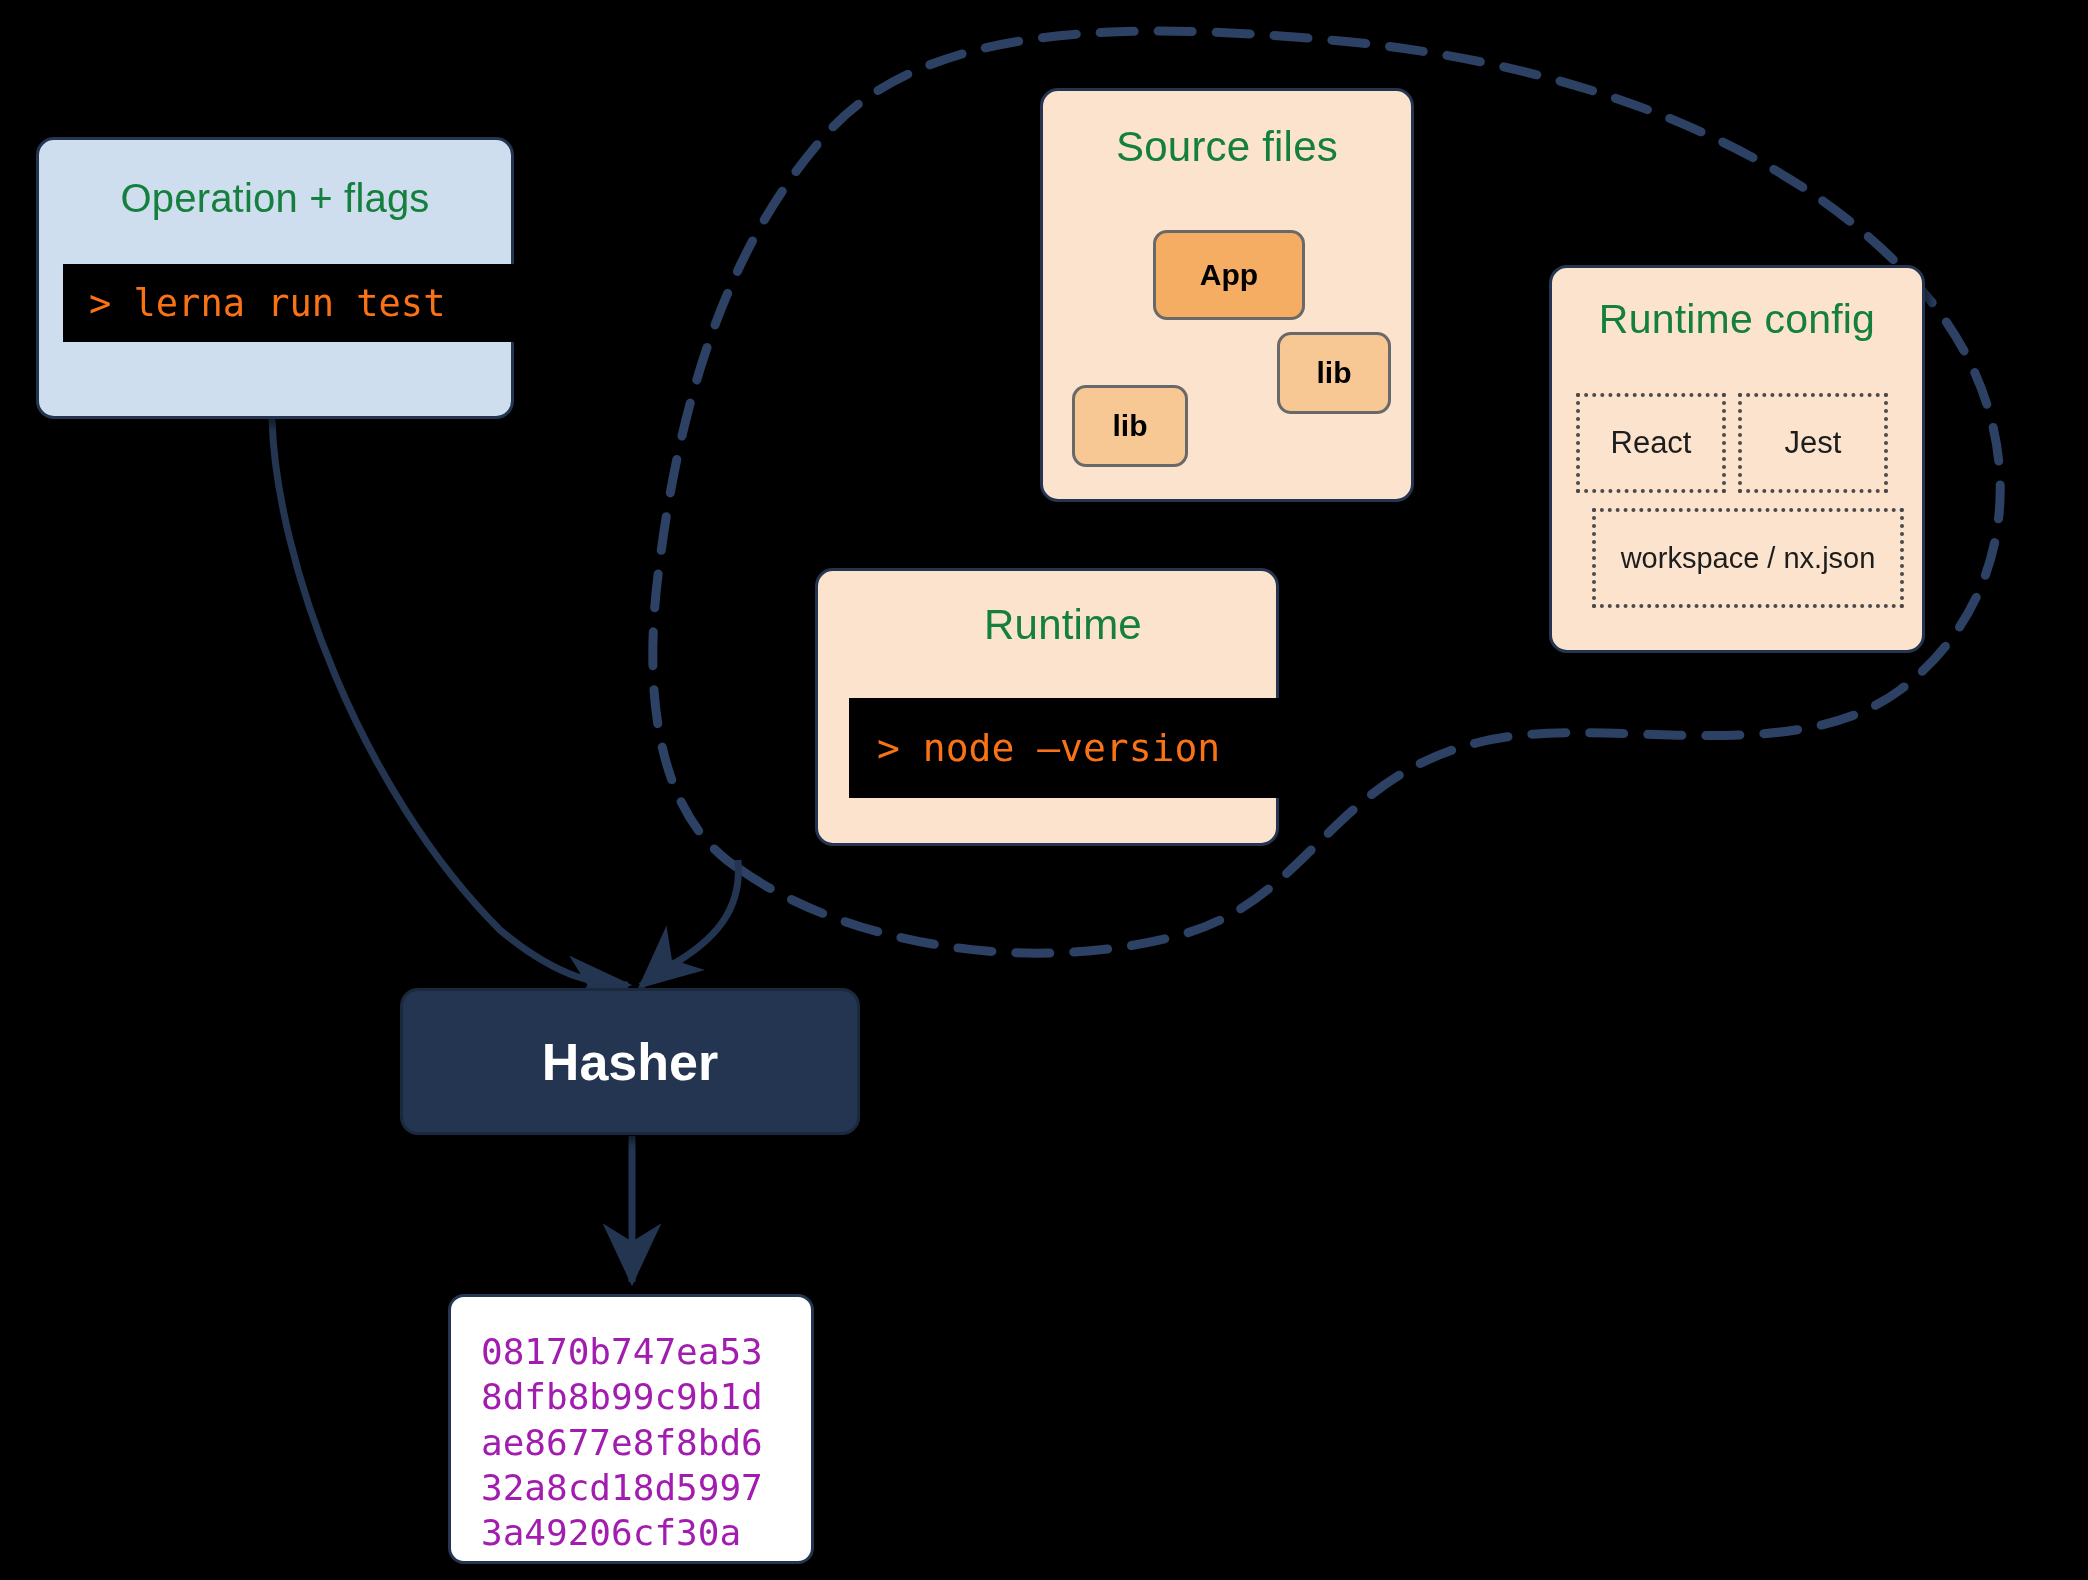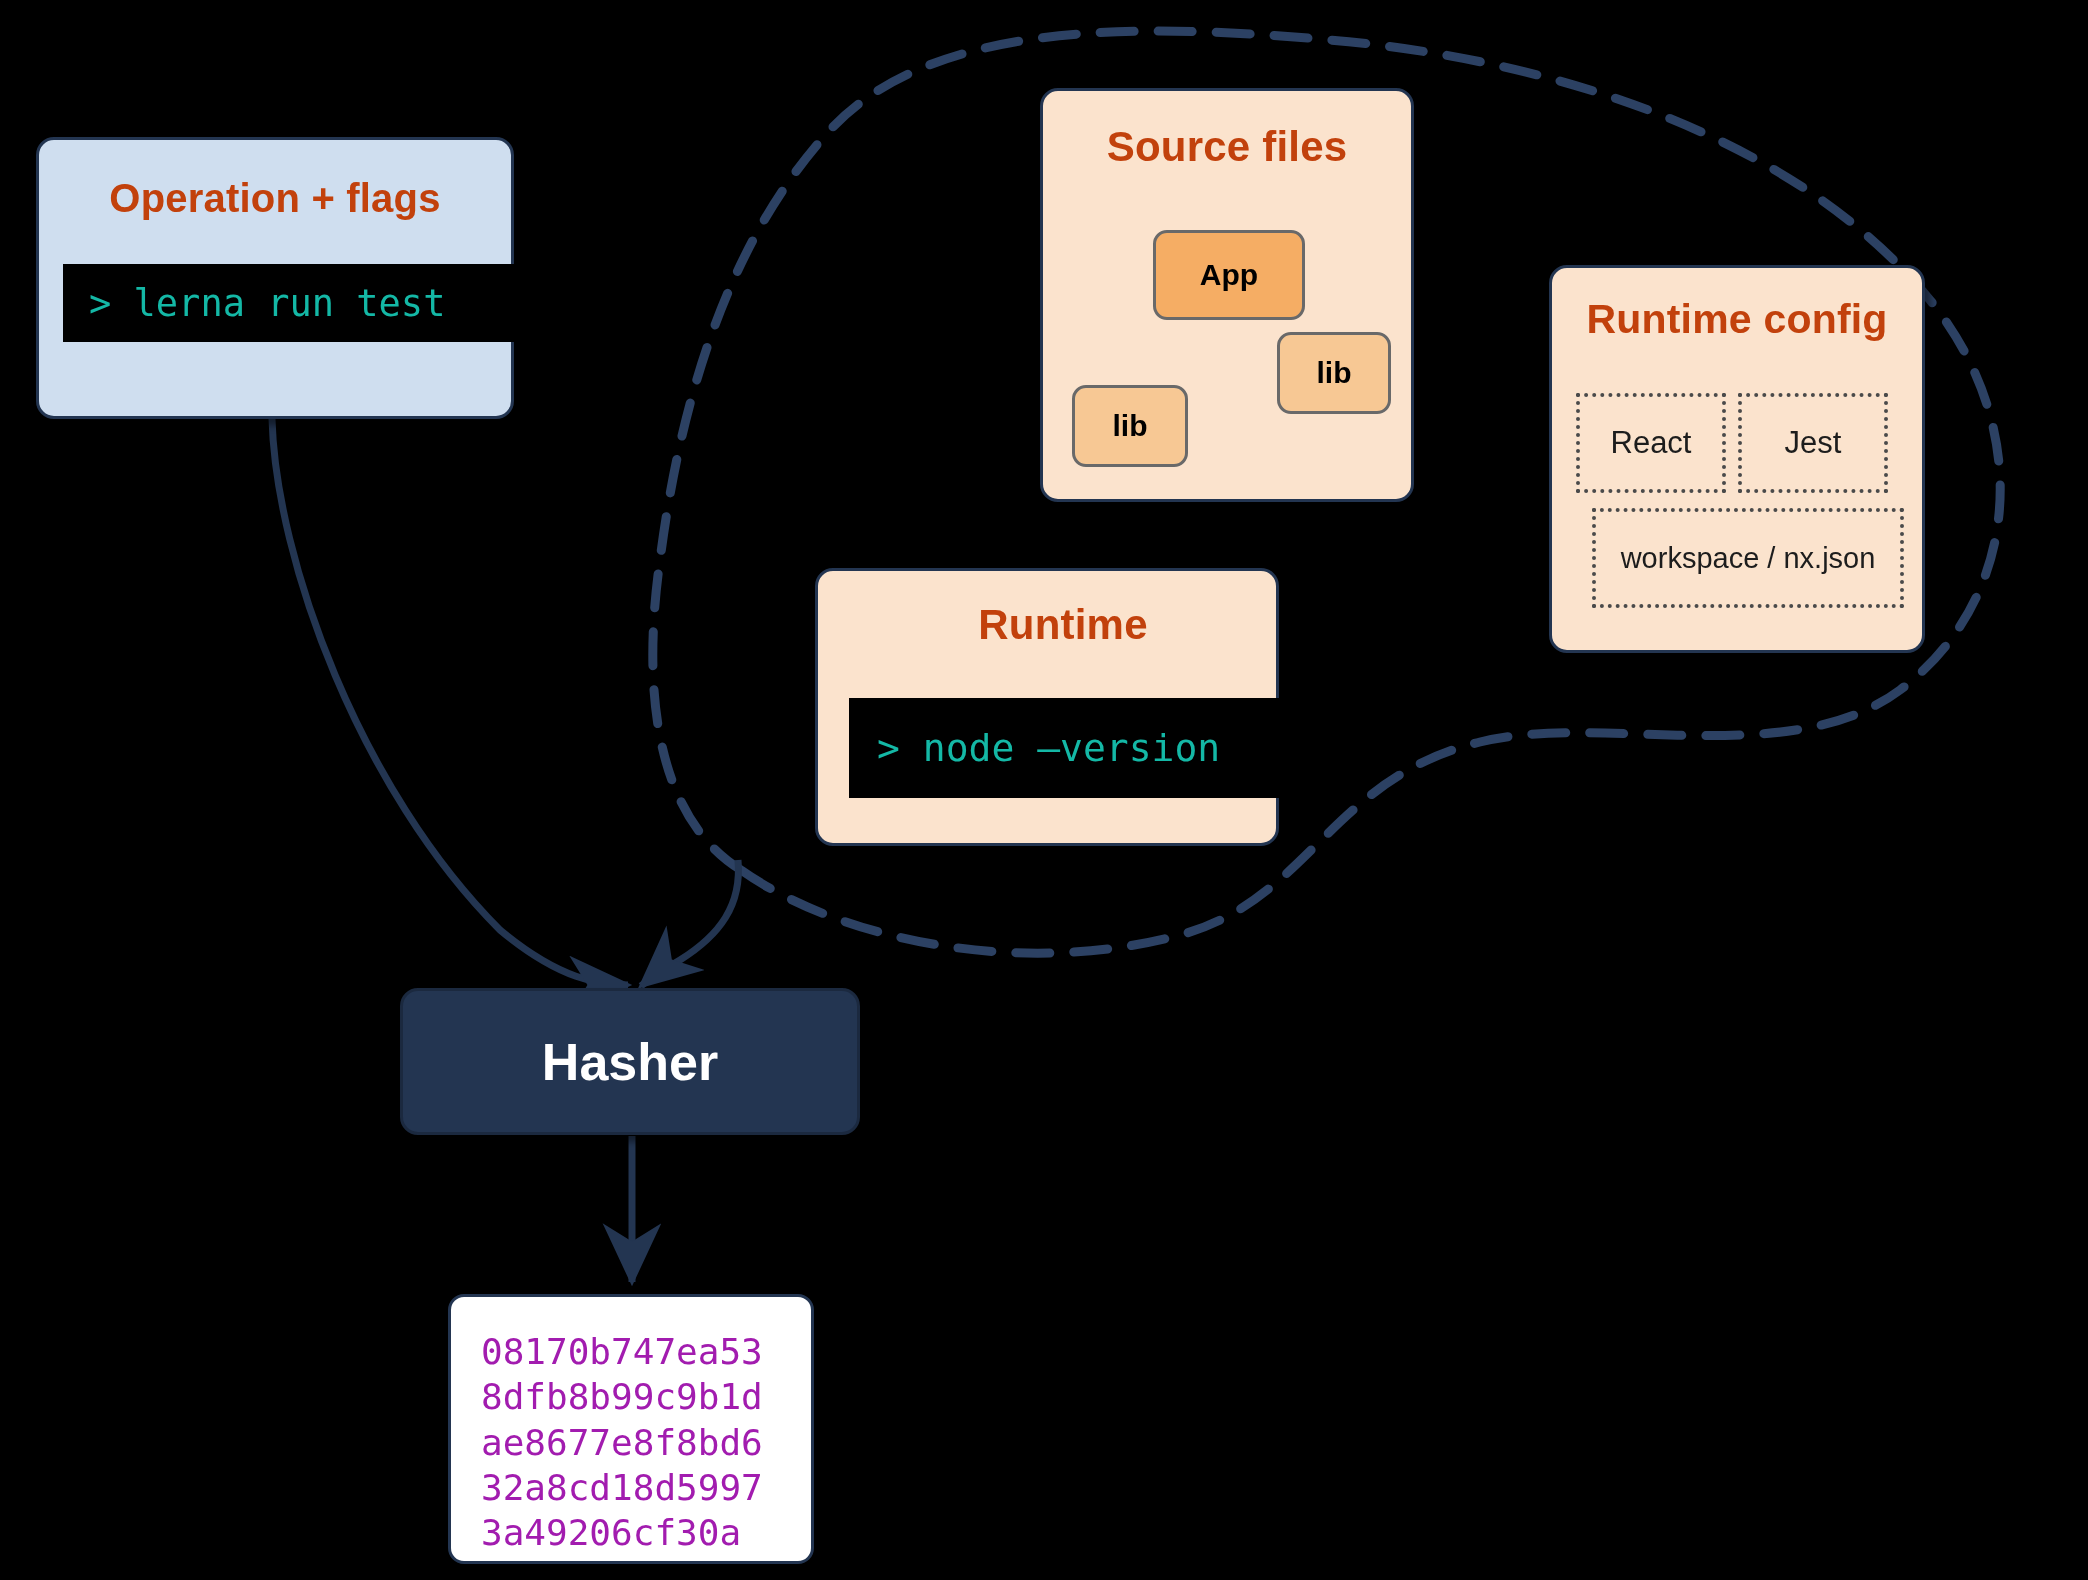--- a/index.html
+++ b/index.html
@@ -36,31 +36,31 @@
   #op-node {
     left: 36px;
     top: 137px;
     width: 478px;
     height: 282px;
     background: #cfdeef;
     border: 3px solid #233551;
   }
   .node-title {
     text-align: center;
-    color: #c2410c;
-    font-weight: bold;
+    color: #15803d;
+    font-weight: normal;
     letter-spacing: 0.2px;
   }
   #op-title {
     margin-top: 36px;
     font-size: 40px;
   }
   .terminal {
     background: #000000;
-    color: #14b8a6;
+    color: #f97316;
     font-family: "DejaVu Sans Mono", "Liberation Mono", monospace;
     display: flex;
     align-items: center;
     white-space: pre;
   }
   #op-term {
     position: absolute;
     left: 24px;
     top: 124px;
     width: 430px;

